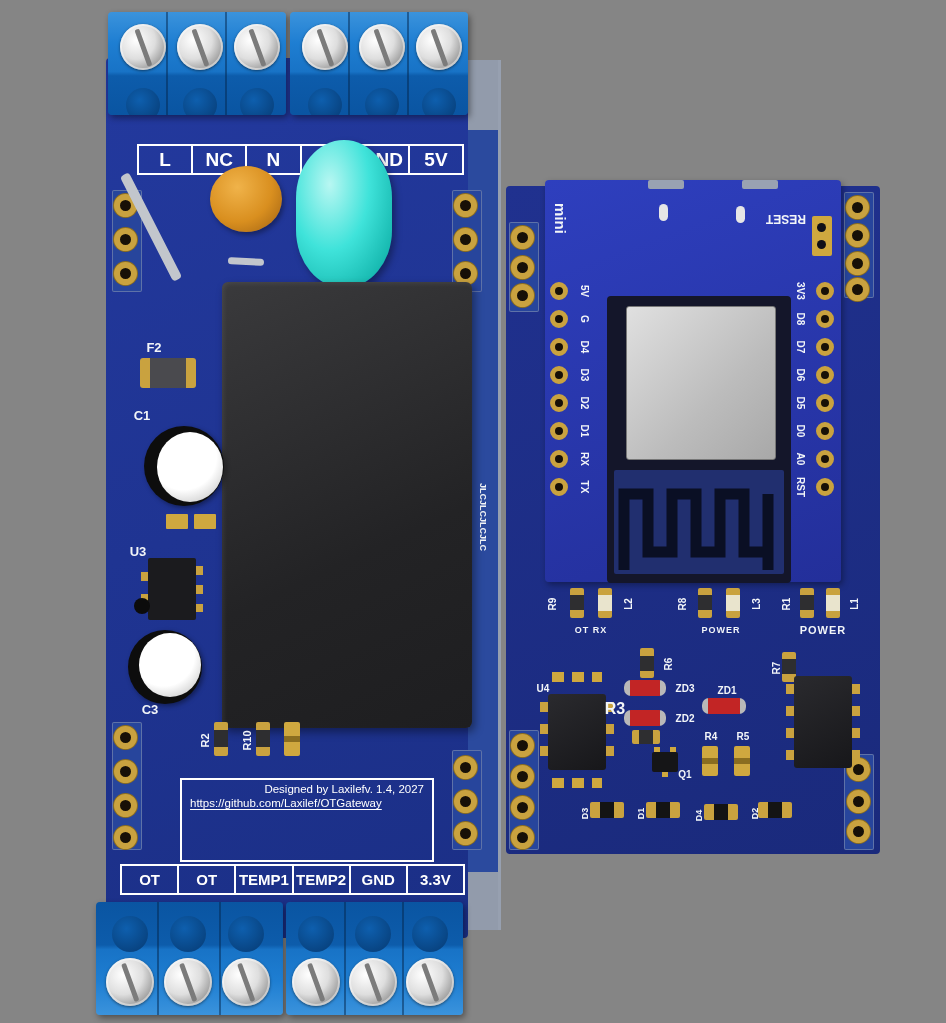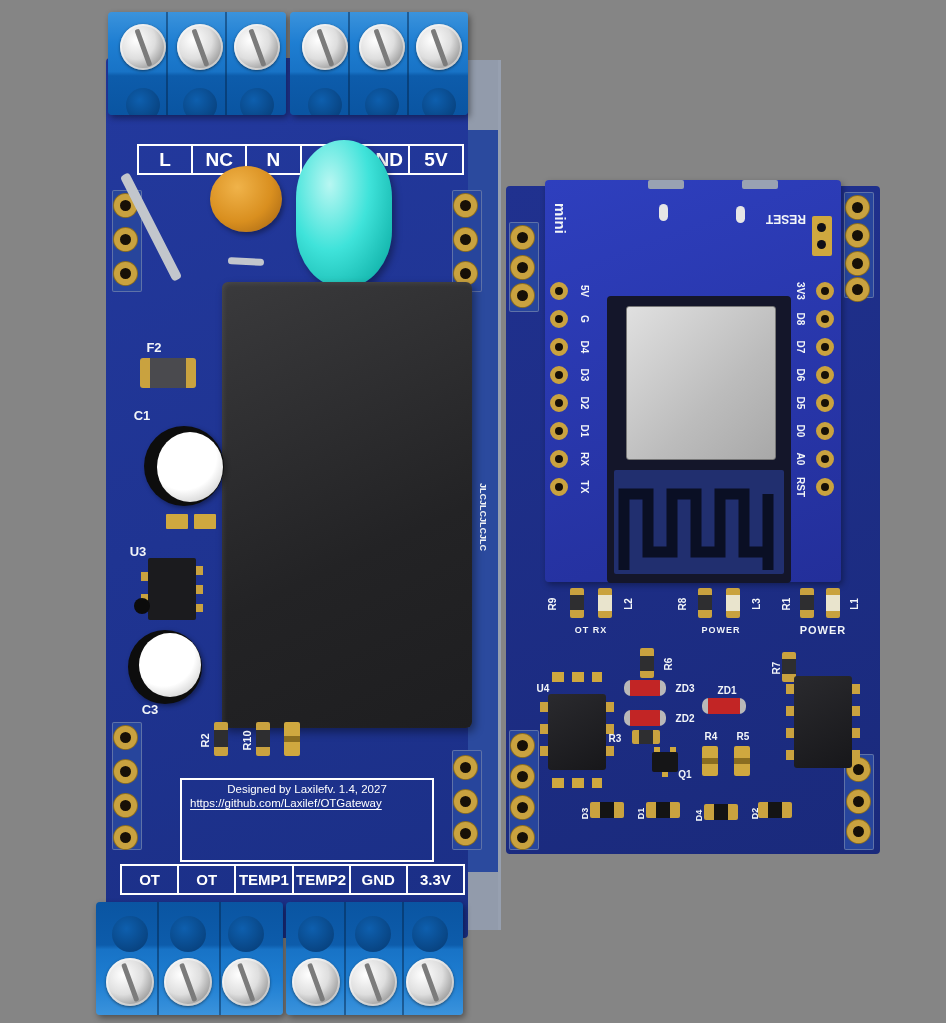--- a/index.html
+++ b/index.html
@@ -84,21 +84,21 @@
   .espboard{position:absolute;background:#14162a;border-radius:4px;}
   .shield{position:absolute;background:linear-gradient(135deg,#e0e0e0,#bcbcbc 60%,#a8a8a8);
           border:1px solid #777;border-radius:3px;}
   .antenna{position:absolute;background:#212f6f;border-radius:2px;overflow:hidden;}
   .tab{position:absolute;background:#99a2b2;border-radius:2px;}
   .ovalpad{position:absolute;background:#e6e6e6;border-radius:5px;}
   .resetpad{position:absolute;background:#cfa83f;border-radius:2px;}
   .hole{position:absolute;border-radius:50%;background:#101018;}
   .infobox{position:absolute;border:2px solid #fff;color:#fff;}
   .infobox .title{font-size:20px;font-weight:bold;text-align:center;padding-top:5px;letter-spacing:.5px;}
-  .infobox .sub{display:flex;justify-content:center;padding:3px 8px 0 8px;font-size:11.5px;}
+  .infobox .sub{display:flex;justify-content:flex-end;padding:3px 8px 0 8px;font-size:11.5px;}
   .infobox .url{padding:2px 8px 0 8px;font-size:11.5px;text-decoration:underline;text-underline-offset:2px;}
   .caption{letter-spacing:1px;}
 </style>
 </head>
 <body>
 
 <div class="stage">
 
   <div class="board board-left" style="left:106px;top:58px;width:362px;height:880px;"></div>
 
@@ -331,21 +331,21 @@
   <div class="rv" style="left:640px;top:648px;"></div>
   <div class="silk vlbl" style="left:656px;top:658px;width:24px;height:12px;font-size:10px;">R6</div>
 
   <div class="melf" style="left:624px;top:680px;width:42px;height:16px;"></div>
   <div class="silk" style="left:670px;top:682px;width:30px;height:12px;font-size:10px;">ZD3</div>
   <div class="melf" style="left:624px;top:710px;width:42px;height:16px;"></div>
   <div class="silk" style="left:670px;top:712px;width:30px;height:12px;font-size:10px;">ZD2</div>
   <div class="silk" style="left:712px;top:684px;width:30px;height:12px;font-size:10px;">ZD1</div>
   <div class="melf" style="left:702px;top:698px;width:44px;height:16px;"></div>
 
-  <div class="silk" style="left:604px;top:732px;width:22px;height:12px;font-size:10px;">R3</div>
+  <div class="silk" style="left:604px;top:703px;width:22px;height:12px;font-size:16px;">R3</div>
   <div class="rh" style="left:632px;top:730px;width:28px;height:14px;"></div>
 
   <div class="silk" style="left:700px;top:730px;width:22px;height:12px;font-size:10px;">R4</div>
   <div class="ry" style="left:702px;top:746px;width:16px;height:30px;"></div>
   <div class="silk" style="left:732px;top:730px;width:22px;height:12px;font-size:10px;">R5</div>
   <div class="ry" style="left:734px;top:746px;width:16px;height:30px;"></div>
 
   <div class="silk vlbl" style="left:764px;top:662px;width:24px;height:12px;font-size:10px;">R7</div>
   <div class="rv" style="left:782px;top:652px;"></div>
 

